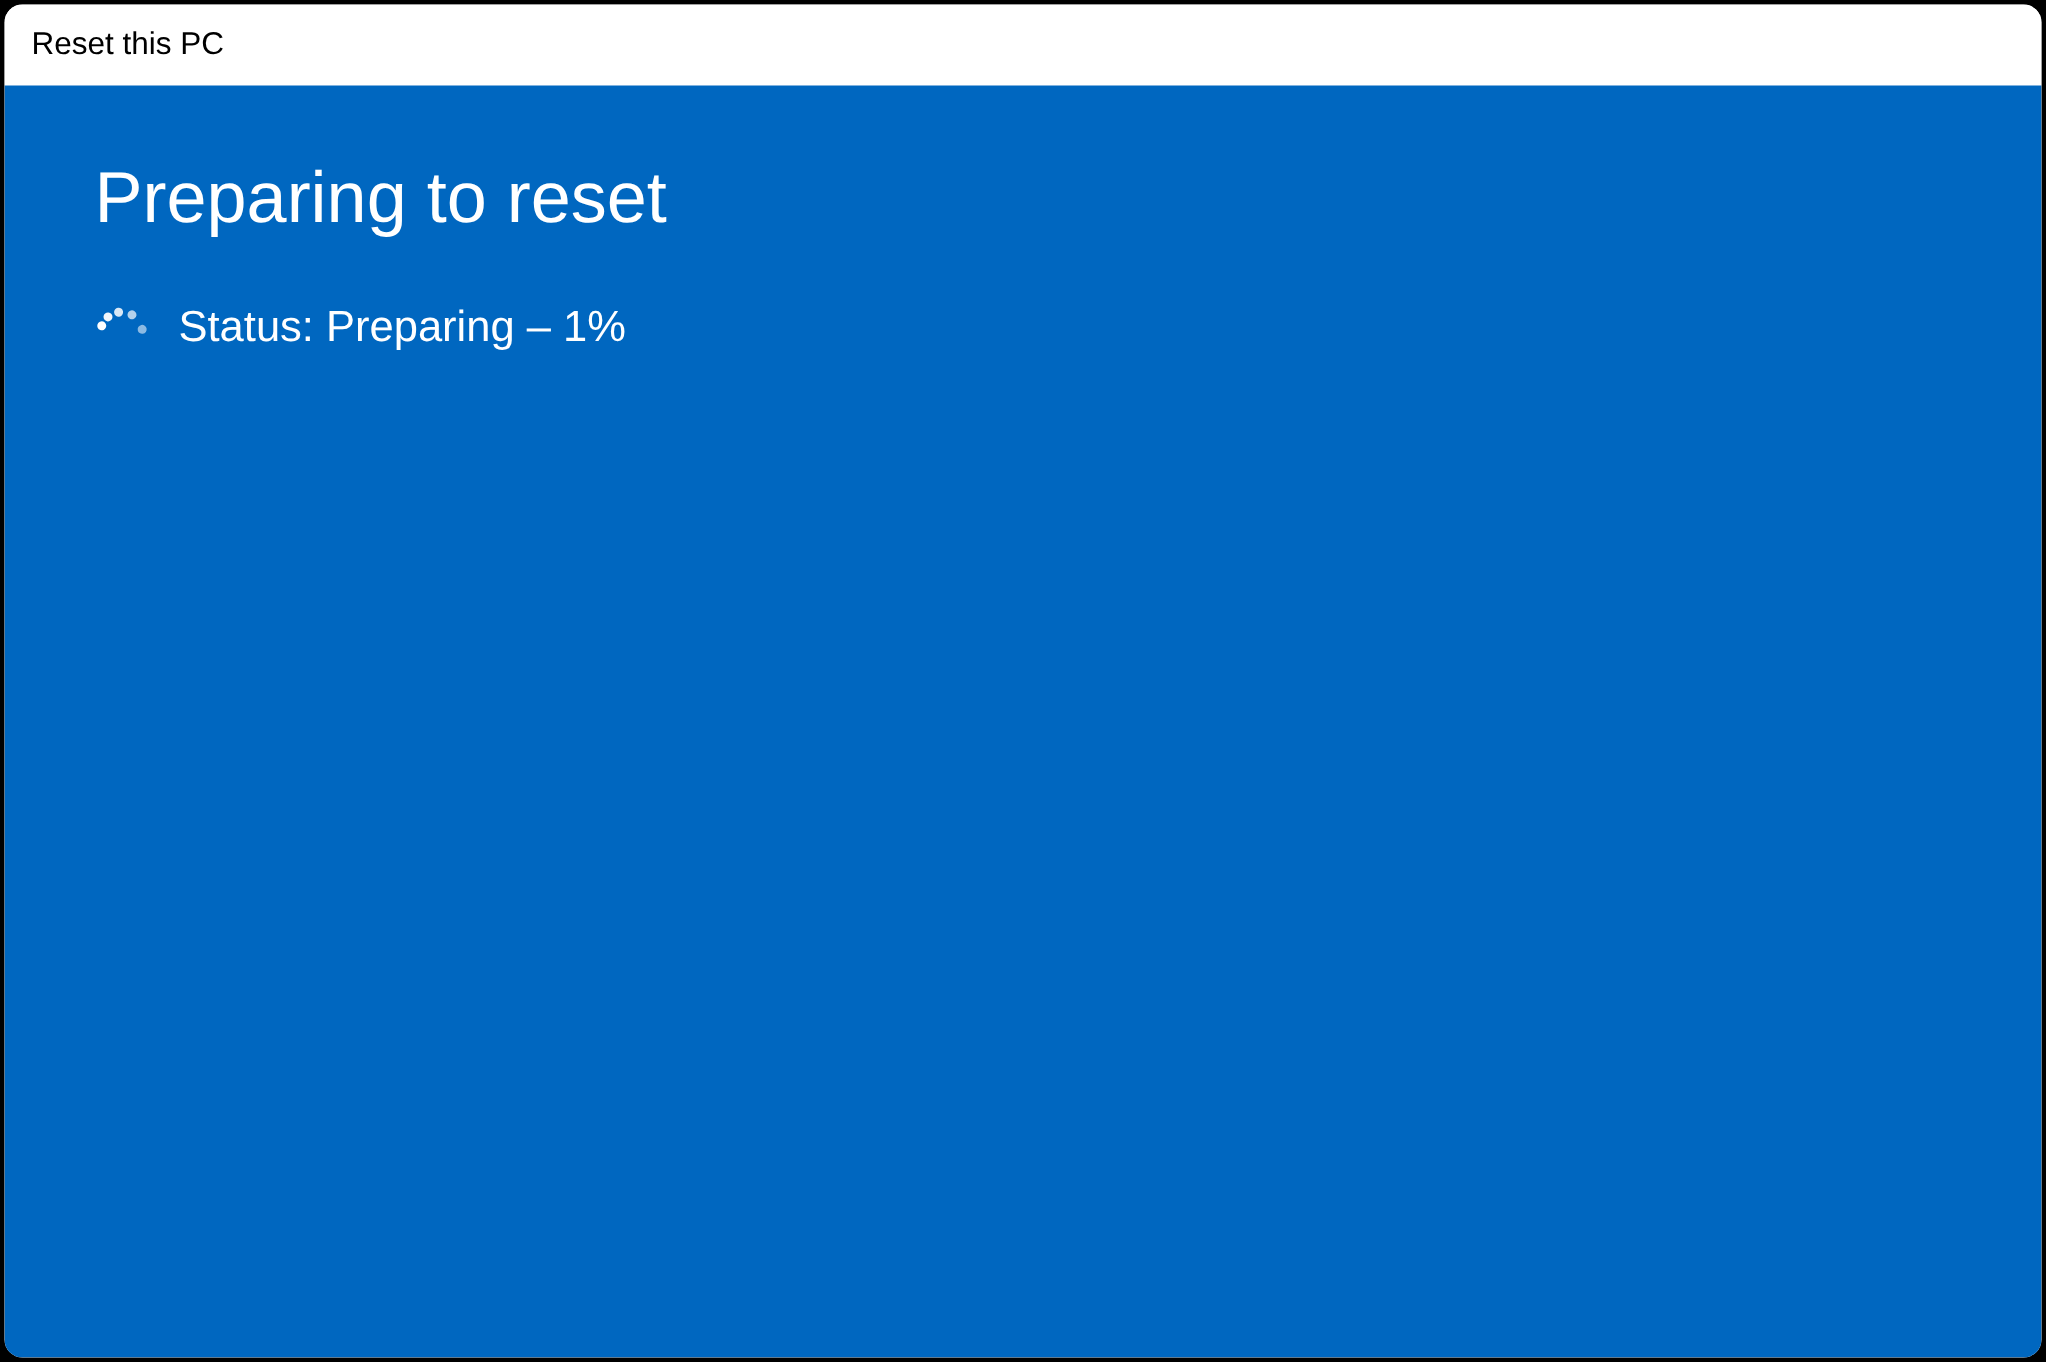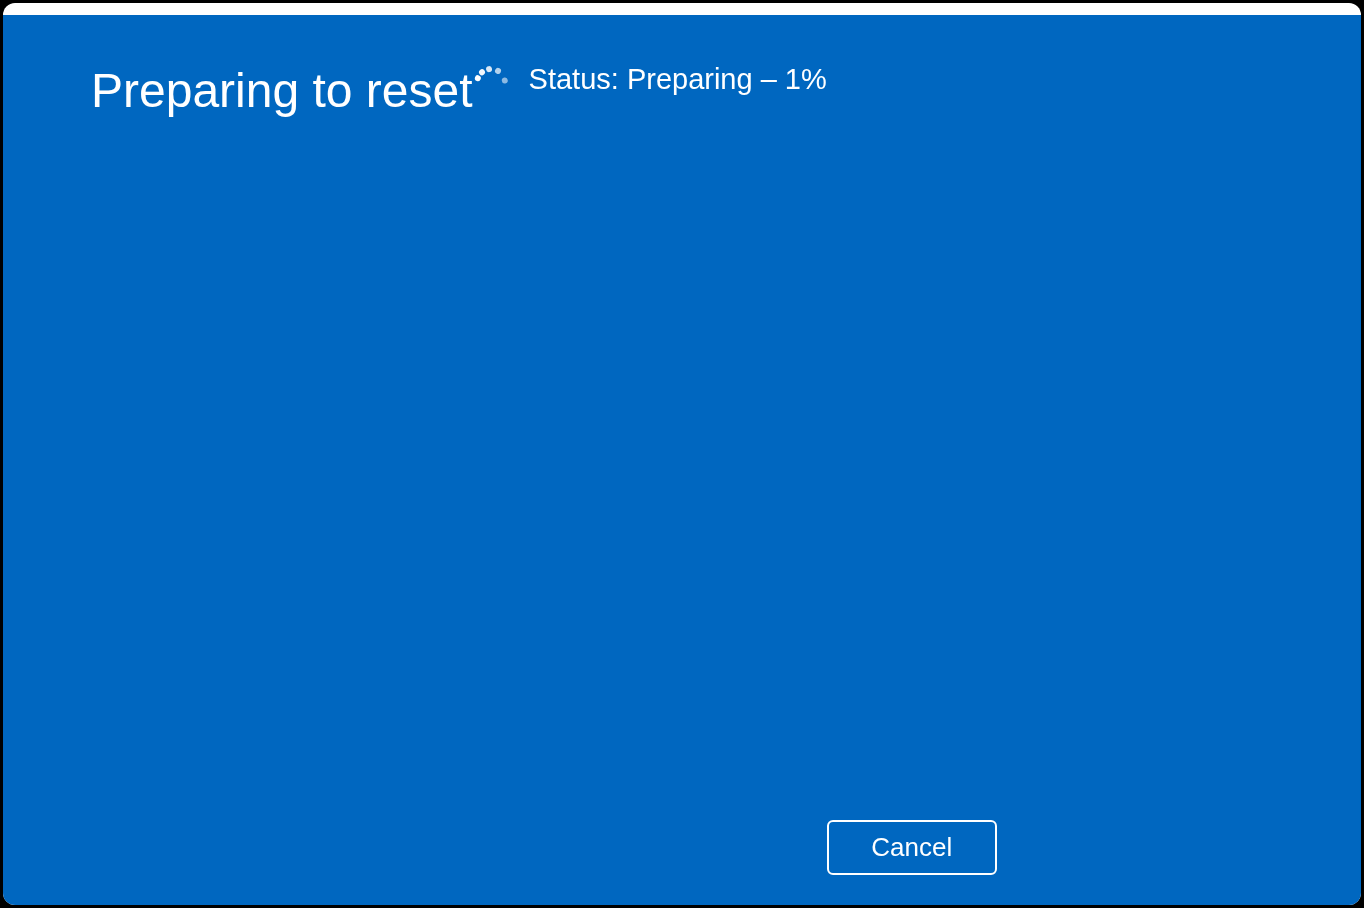--- a/index.html
+++ b/index.html
@@ -31,24 +31,24 @@
       align-items: center;
       padding-left: 18px;
       font-size: 21px;
       color: #000;
       font-weight: 400;
     }
     .content {
       flex: 1;
       background: #0067c0;
       color: #fff;
-      padding: 48px 58px 30px 88px;
+      padding: 48px 58px 30px 60px;
       display: flex;
+      flex-direction: column;
       position: relative;
-      margin-top: 12px;
     }
     .heading {
       font-size: 48px;
       font-weight: 350;
       margin-bottom: 42px;
     }
     .status-row {
       display: flex;
       align-items: flex-start;
       gap: 20px;
@@ -104,31 +104,31 @@
       padding: 10px 34px;
       border-radius: 6px;
       cursor: pointer;
       min-width: 170px;
     }
   </style>
 </head>
 <body>
 
 <div class="window">
+  <div class="titlebar">
+    <span>Reset this PC</span>
+  </div>
   <div class="content">
     <h1 class="heading">Preparing to reset</h1>
     <div class="status-row">
       <div class="spinner">
         <span></span>
           <span></span>
           <span></span>
           <span></span>
           <span></span>
       </div>
       <div class="status-text-block">
         <div class="status-line">Status: Preparing – 1%</div>
       </div>
     </div>
-    <div class="footer">
-      <button class="btn-cancel">Cancel</button>
-    </div>
   </div>
 </div>
 
 </body></html>

